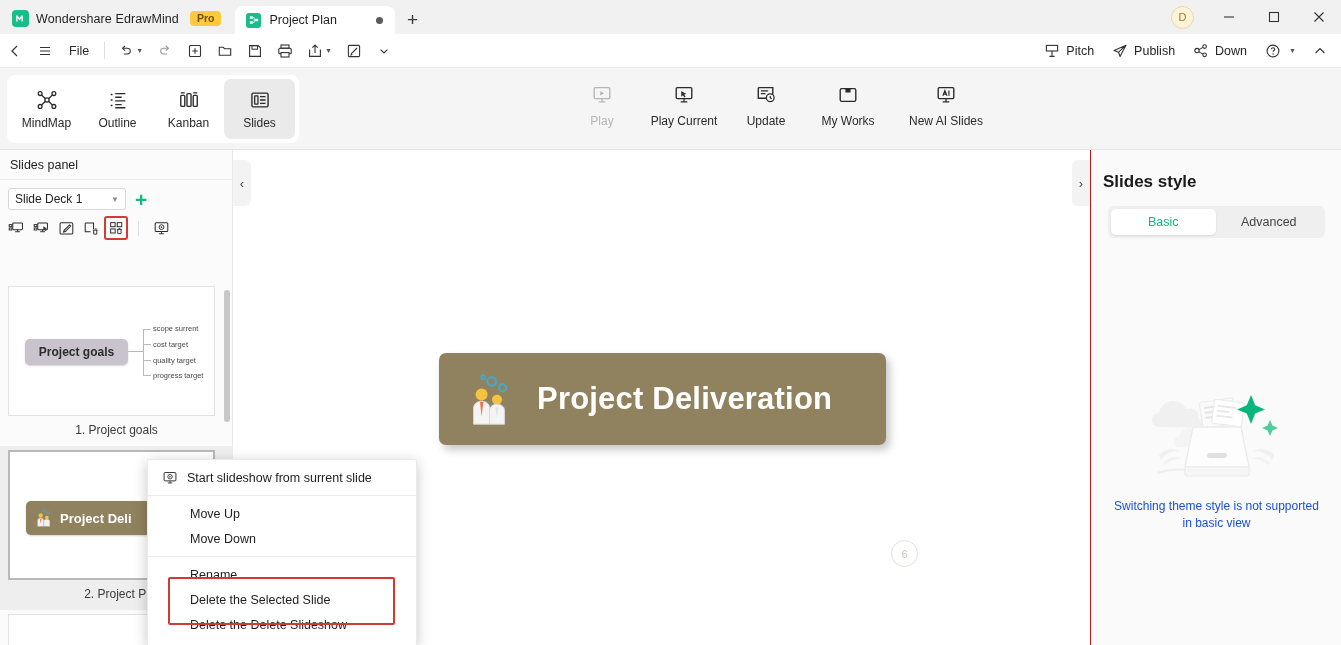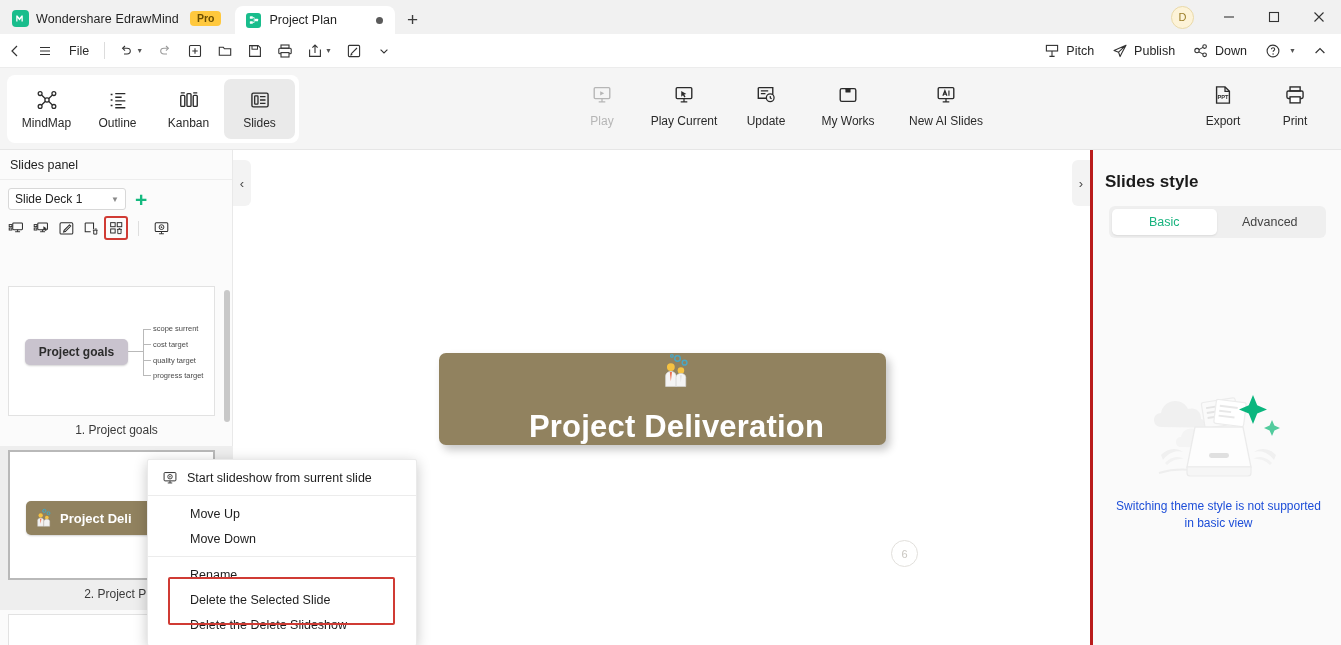--- a/index.html
+++ b/index.html
@@ -136,33 +136,32 @@
     display:flex; align-items:center; justify-content:center; color:#4a4a4a; font-size:13px;
   }
   .collapse-left { left:0; border-radius:0 6px 6px 0; }
   .collapse-right { right:0; border-radius:6px 0 0 6px; }
 
   .slide-card {
     position:absolute; left:206px; top:203px; width:447px; height:92px;
     background:#91825f; border-radius:7px; display:flex; align-items:center;
     padding-left:28px; gap:22px;
     box-shadow:4px 5px 9px rgba(0,0,0,.22);
-    flex-direction:column;
   }
   .slide-card-title { color:#ffffff; font-size:31px; font-weight:bold; letter-spacing:.2px;}
   .slide-badge {
     position:absolute; left:658px; top:390px; width:27px; height:27px; border-radius:50%;
     border:1px solid #e2e0dc; color:#c9c6c0; font-size:11px;
     display:flex; align-items:center; justify-content:center; background:#fff;
   }
 
   
   .right-panel {
     position:absolute; left:1090px; top:150px; width:251px; height:495px;
-    background:#fafafa; border-left:3px solid #b91c1c;
+    background:#fafafa; border-left:1px solid #b91c1c;
   }
   .rp-title { font-size:17px; font-weight:bold; color:#1a1a1a; padding:22px 0 0 12px; }
   .seg {
     margin:14px auto 0; width:217px; height:32px; background:#efefef; border-radius:6px;
     display:flex; align-items:center; padding:3px;
   }
   .seg-btn { flex:1; height:26px; border-radius:5px; display:flex; align-items:center;
     justify-content:center; font-size:12.5px; color:#444; }
   .seg-btn.active { background:#ffffff; color:#17b37e; box-shadow:0 1px 2px rgba(0,0,0,.09); }
   .empty-art { position:absolute; left:0; top:215px; width:251px; display:flex;
@@ -421,38 +420,20 @@
       <div class="act-btn wide" style="width:104px">
         <svg width="22" height="22" viewBox="0 0 24 24">
             <rect x="3.5" y="4" width="17" height="12" rx="1.2" fill="none" stroke="#2b2b2b" stroke-width="1.5"></rect>
             <path d="M8.6 12.8l2.2-5.6 2.2 5.6M9.4 11h2.9M15.2 7.2v5.6" stroke="#2b2b2b" stroke-width="1.3" fill="none"></path>
             <path d="M12 16v3.5M8.4 19.5h7.2" stroke="#2b2b2b" stroke-width="1.4"></path>
           </svg>
         <span>New AI Slides</span>
       </div>
     </div>
 
-    <div class="right-group">
-      <div class="act-btn">
-        <svg width="22" height="22" viewBox="0 0 24 24">
-            <path d="M5 3.2h9.2L19 8v12.8H5z" fill="none" stroke="#2b2b2b" stroke-width="1.5"></path>
-            <path d="M14.2 3.2V8H19" fill="none" stroke="#2b2b2b" stroke-width="1.4"></path>
-            <text x="12" y="16.4" font-size="6.2" font-family="Liberation Sans, sans-serif" font-weight="bold" fill="#2b2b2b" text-anchor="middle">PPT</text>
-          </svg>
-        <span>Export</span>
-      </div>
-      <div class="act-btn">
-        <svg width="22" height="22" viewBox="0 0 24 24">
-            <rect x="6.6" y="3.2" width="11" height="4.4" fill="none" stroke="#2b2b2b" stroke-width="1.5"></rect>
-            <rect x="3.2" y="7.6" width="17.6" height="8.2" rx="1.6" fill="none" stroke="#2b2b2b" stroke-width="1.5"></rect>
-            <rect x="6.6" y="14" width="11" height="6.6" fill="#fff" stroke="#2b2b2b" stroke-width="1.5"></rect>
-          </svg>
-        <span>Print</span>
-      </div>
-    </div>
   </div>
 
   <div class="slides-panel">
     <div class="sp-title">Slides panel</div>
 
     <div class="sp-deckrow">
       <div class="deck-select">
         <span>Slide Deck 1</span>
         <span class="sel-caret">▼</span>
       </div>

